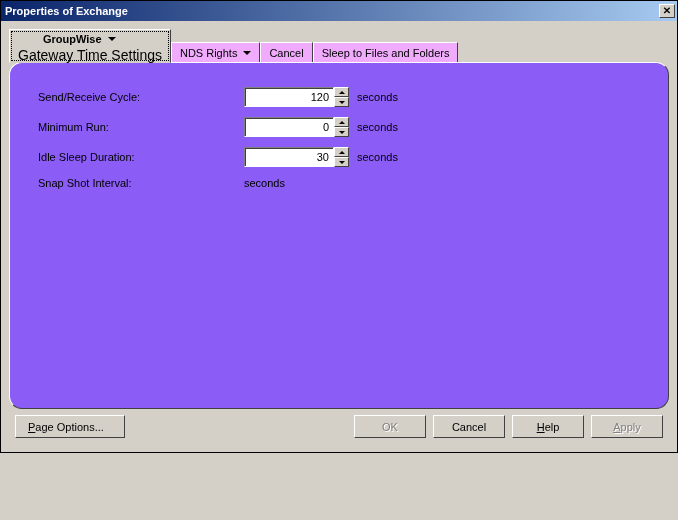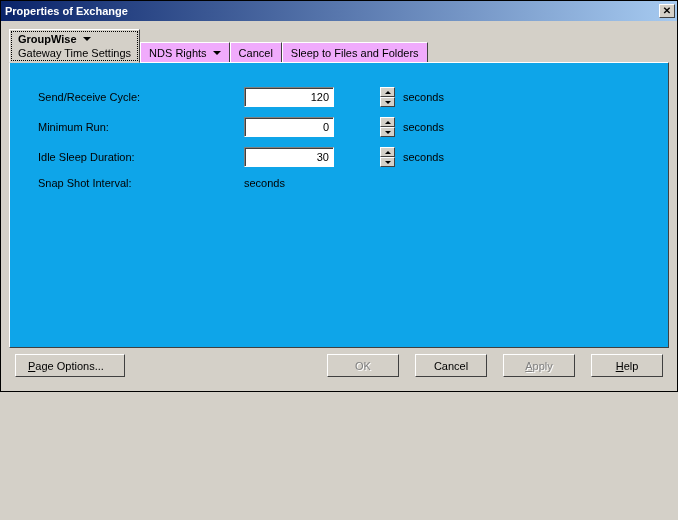--- a/index.html
+++ b/index.html
@@ -7,21 +7,21 @@
     margin: 0;
     font-family: Tahoma, Arial, sans-serif;
     font-size: 11px;
     background: #d4d0c8;
     width: 678px;
     height: 520px;
     overflow: hidden;
   }
   .window {
     width: 678px;
-    height: 392px;
+    height: 453px;
     border: 1px solid #000;
     background: #d4d0c8;
     display: flex;
     flex-direction: column;
   }
   .titlebar {
     height: 20px;
     background: linear-gradient(to right, #0a246a, #a6caf0);
     color: #fff;
     display: flex;
@@ -85,57 +85,58 @@
     border-bottom: 1px solid #d4d0c8;
     z-index: 3;
     outline: 1px dotted #000;
     outline-offset: -3px;
   }
   .tab.active .tab-top-row {
     display: flex;
     align-items: center;
     gap: 4px;
     font-weight: bold;
+    margin-left: 25px;
   }
   .tab-sub {
-    font-size: 11px;
+    font-size: 14px;
   }
   .dropdown-arrow {
     width: 0;
     height: 0;
     border-left: 4px solid transparent;
     border-right: 4px solid transparent;
     border-top: 4px solid #000;
     margin-left: 2px;
   }
   .tab-panel {
     flex: 1;
     border-top: 1px solid #fff;
     border-left: 1px solid #fff;
     border-right: 1px solid #404040;
     border-bottom: 1px solid #404040;
-    background: #0ea5e9;
+    background: #8b5cf6;
     margin-top: 0px;
     padding: 24px 28px;
     position: relative;
+    border-radius: 13px;
   }
   .form-row {
     display: flex;
     align-items: center;
     margin-bottom: 10px;
   }
   .form-label {
     width: 206px;
   }
   .spinner {
     display: flex;
     align-items: stretch;
     height: 20px;
     margin-right: 8px;
-    gap: 46px;
   }
   .spinner input {
     width: 90px;
     height: 20px;
     border-top: 1px solid #808080;
     border-left: 1px solid #808080;
     border-right: 1px solid #fff;
     border-bottom: 1px solid #fff;
     background: #fff;
     text-align: right;
@@ -166,21 +167,21 @@
     border-left: 3px solid transparent;
     border-right: 3px solid transparent;
   }
   .arrow-up { border-bottom: 3px solid #000; }
   .arrow-down { border-top: 3px solid #000; }
   .unit-label {}
   .button-bar {
     display: flex;
     align-items: flex-start;
     padding: 6px 6px;
-    gap: 16px;
+    gap: 7px;
   }
   .button-bar .spacer { flex: 1; }
   .btn {
     min-width: 72px;
     height: 23px;
     background: #d4d0c8;
     border-top: 1px solid #fff;
     border-left: 1px solid #fff;
     border-right: 1px solid #404040;
     border-bottom: 1px solid #404040;
@@ -280,17 +281,17 @@
         <span class="unit-label">seconds</span>
       </div>
 
     </div>
 
     <div class="button-bar">
       <button class="btn" style="min-width:110px;text-align:left;padding-left:12px"><span class="ul">P</span><span>age Options...</span></button>
       <div class="spacer"></div>
       <button class="btn disabled">OK</button>
       <button class="btn">Cancel</button>
+      <button class="btn"><span class="ul">H</span><span>elp</span></button>
       <button class="btn disabled"><span class="ul">A</span><span>pply</span></button>
-      <button class="btn"><span class="ul">H</span><span>elp</span></button>
     </div>
   </div>
 </div>
 
 </body></html>

